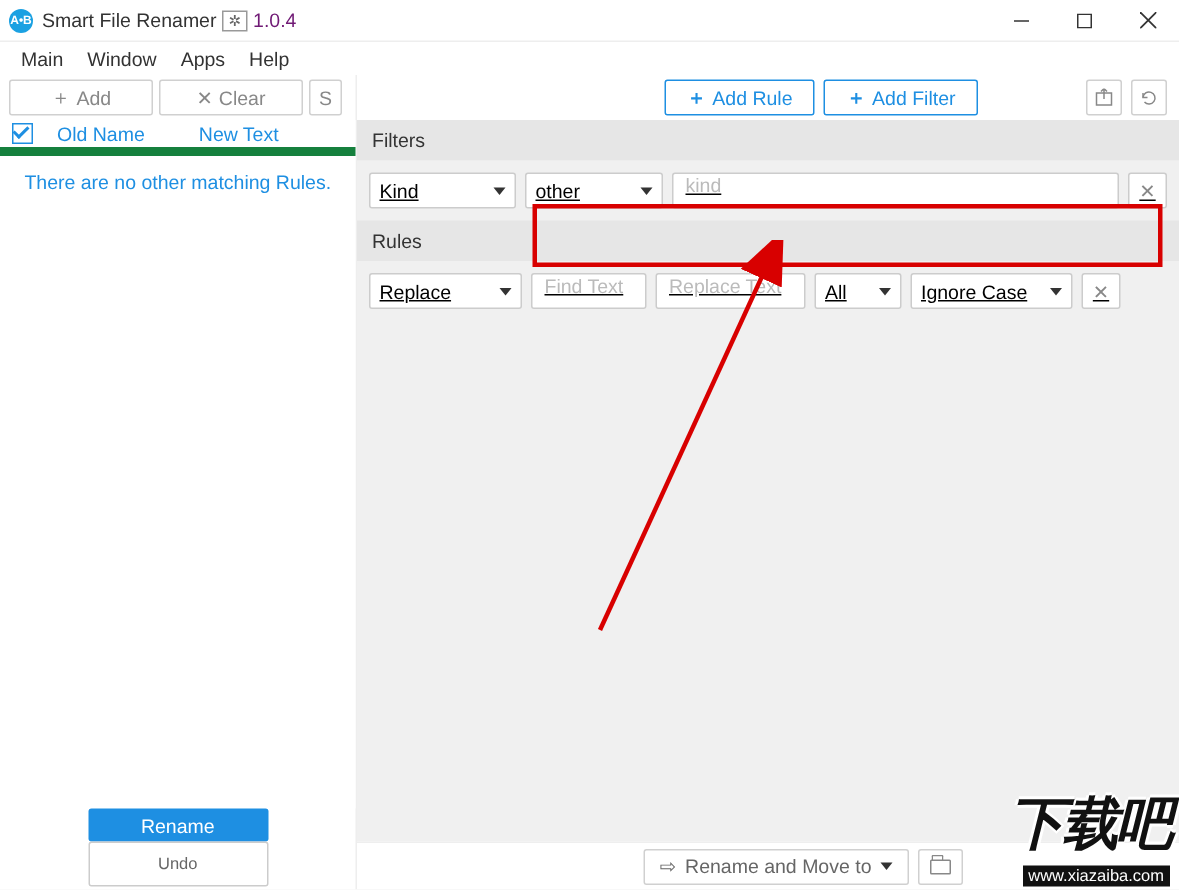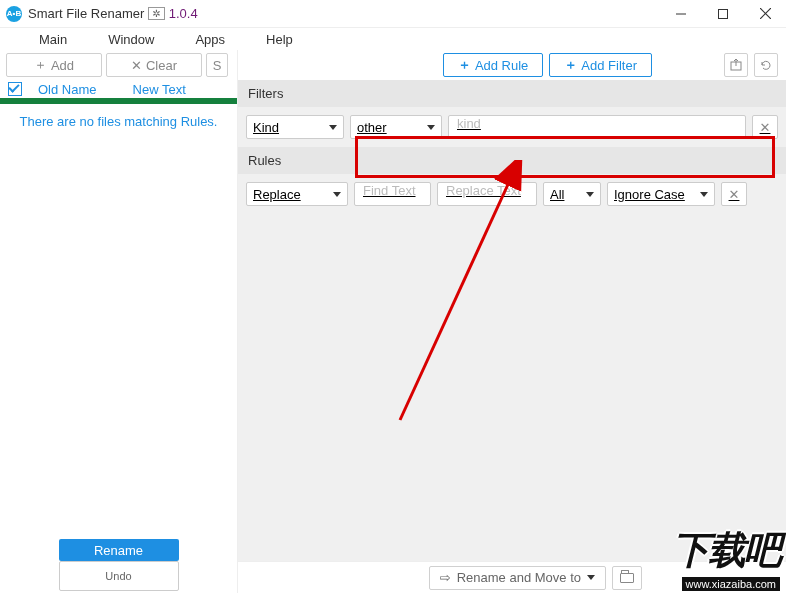--- a/index.html
+++ b/index.html
@@ -7,21 +7,21 @@
 
 .titlebar { height: 28px; display: flex; align-items: center; padding: 0 0 0 6px; background: #fff; border-bottom: 1px solid #eee; }
 .titlebar .appicon { width: 16px; height: 16px; border-radius: 50%; background: #1ba1e2; display: flex; align-items: center; justify-content: center; color: #fff; font-size: 8px; font-weight: bold; margin-right: 6px; }
 .titlebar .apptitle { color: #333; }
 .titlebar .staricon { margin: 0 4px; color: #666; border: 1px solid #999; padding: 0 3px; font-size: 10px; }
 .titlebar .ver { color: #701a75; }
 .titlebar .spacer { flex: 1; }
 .winbtn { width: 42px; height: 28px; display: flex; align-items: center; justify-content: center; color: #333; }
 
 .menubar { height: 22px; display: flex; align-items: center; padding: 0 6px; gap: 0; background: #fff; }
-.menuitem { padding: 2px 8px; color: #333; margin-left: 25px; }
+.menuitem { padding: 2px 8px; color: #333; }
 
 .workarea { display: flex; height: calc(100% - 50px); }
 
 .leftpanel { width: 238px; background: #fff; display: flex; flex-direction: column; border-right: 1px solid #eee; }
 .left-toolbar { height: 30px; display: flex; align-items: center; gap: 4px; padding: 3px 6px; }
 .btn { border: 1px solid #d0d0d0; background: #fff; border-radius: 2px; height: 24px; display: flex; align-items: center; justify-content: center; gap: 4px; color: #444; cursor: pointer; }
 .btn-add-left { width: 96px; color: #888; }
 .btn-clear { width: 96px; color: #888; }
 .btn-small-s { width: 22px; color: #888; overflow: hidden; }
 
@@ -122,21 +122,21 @@
         <span>Clear</span>
       </div>
       <div class="btn btn-small-s">S</div>
     </div>
     <div class="cols-header">
       <div class="checkbox-icon"></div>
       <span class="col-link">Old Name</span>
       <span class="col-link" style="margin-left:20px">New Text</span>
     </div>
     <div class="filelist">
-      <div class="nofiles">There are no files matching Rules.</div>
+      <div class="nofiles">There are no other matching Rules.</div>
     </div>
     <div class="left-bottom">
       <div class="btn-rename">Rename</div>
       <div class="btn-undo">Undo</div>
     </div>
   </div>
 
   <div class="rightpanel">
 
     <div class="right-toolbar">

